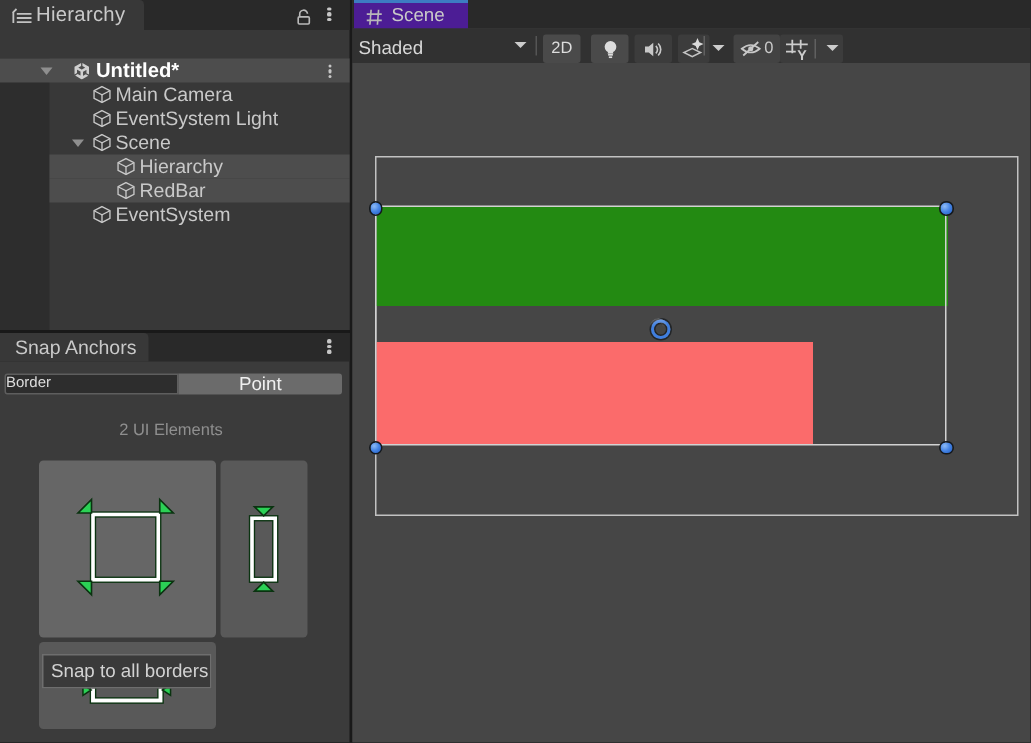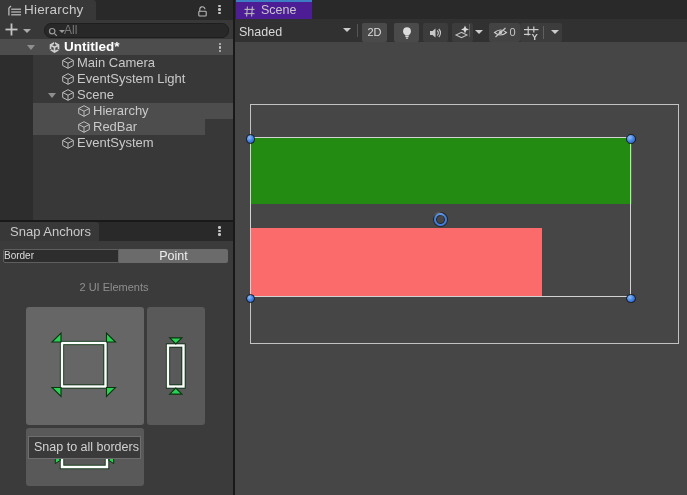--- a/index.html
+++ b/index.html
@@ -121,39 +121,20 @@
             <rect x="1.8" y="6.2" width="7.4" height="4.8" rx="0.8"></rect>
             <path d="M2.8 6 V4.6 a2.6 2.6 0 0 1 5.2 -0.4"></path>
           </g>
         </svg>
         <div class="kebab" style="left:218px;top:4.5px">
             <i></i>
             <i></i>
             <i></i>
           </div>
       </div>
-      <div id="hier-toolbar">
-        <svg class="abs" style="left:5px;top:3px" width="13" height="13" viewBox="0 0 13 13">
-            <g stroke="#C4C4C4" stroke-width="1.8">
-              <line x1="6.5" y1="0.5" x2="6.5" y2="12.5"></line>
-              <line x1="0.5" y1="6.5" x2="12.5" y2="6.5"></line>
-            </g>
-          </svg>
-        <div class="dcaret" style="left:23px;top:9px;border-top-color:#ABABAB"></div>
-        <div id="srch">
-          <svg class="abs" style="left:3px;top:2.5px" width="10" height="10" viewBox="0 0 10 10">
-            <g stroke="#9A9A9A" stroke-width="1.2" fill="none">
-              <circle cx="4.2" cy="4.2" r="2.7"></circle>
-              <line x1="6.3" y1="6.3" x2="8.8" y2="8.8"></line>
-            </g>
-          </svg>
-          <div class="dcaret" style="left:13.5px;top:6px;border-top-width:3px;border-left-width:3px;border-right-width:3px;border-top-color:#9A9A9A"></div>
-          <div class="ph">All</div>
-        </div>
-      </div>
       <div id="rows">
         <div id="gutter"></div>
 
         <div class="row sel" style="top:0">
           <div class="exp" style="left:27px;top:6px"></div>
           <svg class="cube" style="left:48.5px;top:2.5px" width="11" height="11" viewBox="0 0 24 24">
             <path fill="#CFCFCF" d="m12.9288 4.2939 3.7997 2.1929c.1366.0782.1415.2957 0 .3741l-4.515 2.6076c-.132.0755-.2922.0769-.4263 0l-4.515-2.6076c-.1393-.0768-.1408-.2973 0-.3741l3.7972-2.1929v-4.2939l-9.591 5.5366v11.0712l3.6798-2.1252v-4.3855c-.0025-.1571.1813-.266.3241-.1871l4.5148 2.6076c.1329.0768.2113.2134.2113.3643v5.2133c.0025.1571-.1813.2661-.3241.1871l-3.7998-2.1928-3.6797 2.125L12 24l9.591-5.5366-3.6798-2.125-3.7997 2.1928c-.1345.0804-.3287-.0227-.3241-.1871v-5.2133c0-.1509.0784-.2875.2113-.3643l4.5148-2.6076c.1345-.0804.3266.0212.3241.1871v4.3855l3.6798 2.1252V5.5366L12.9288 0Z"></path>
           </svg>
           <div class="lbl" style="left:64px;color:#FFFFFF;font-weight:bold;font-size:13.5px">Untitled*</div>
           <div class="kebab" style="left:218.5px;top:3.5px">
@@ -196,21 +177,21 @@
         <div class="row sel" style="top:64px;left:33px;width:200px">
           <svg class="cube" style="left:44.5px" width="12" height="12" viewBox="0 0 12 12">
               <g fill="none" stroke="#C8C8C8" stroke-width="0.9">
                 <polygon points="6,0.7 11.3,3.5 11.3,8.5 6,11.3 0.7,8.5 0.7,3.5"></polygon>
                 <polyline points="0.7,3.5 6,6.2 11.3,3.5"></polyline>
                 <line x1="6" y1="6.2" x2="6" y2="11.3"></line>
               </g>
             </svg>
           <div class="lbl" style="left:60px">Hierarchy</div>
         </div>
-        <div class="row sel" style="top:80px;left:33px;width:172px">
+        <div class="row sel" style="top:80px;left:33px;width:200px">
           <svg class="cube" style="left:44.5px" width="12" height="12" viewBox="0 0 12 12">
               <g fill="none" stroke="#C8C8C8" stroke-width="0.9">
                 <polygon points="6,0.7 11.3,3.5 11.3,8.5 6,11.3 0.7,8.5 0.7,3.5"></polygon>
                 <polyline points="0.7,3.5 6,6.2 11.3,3.5"></polyline>
                 <line x1="6" y1="6.2" x2="6" y2="11.3"></line>
               </g>
             </svg>
           <div class="lbl" style="left:60px">RedBar</div>
         </div>
         <div class="row" style="top:96px">

